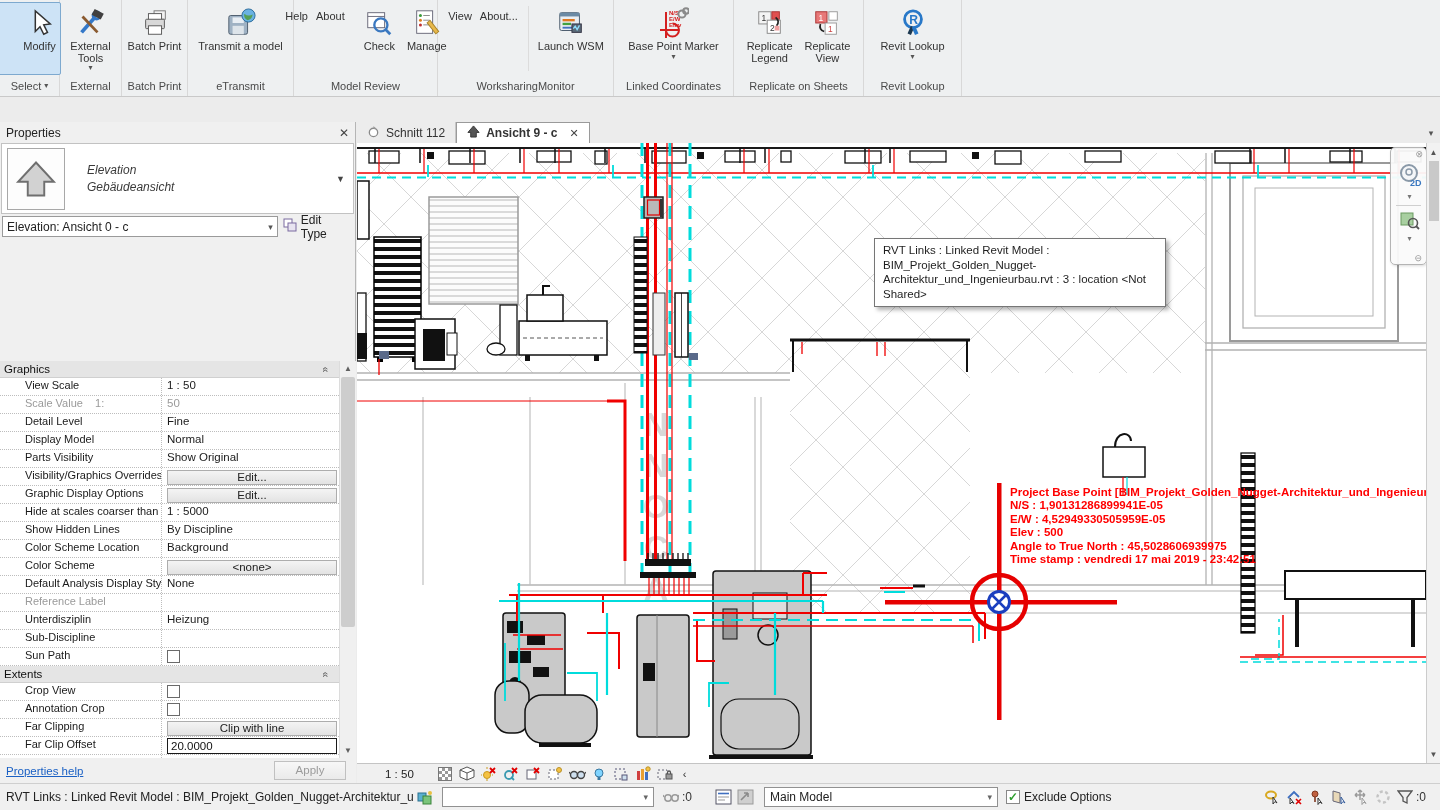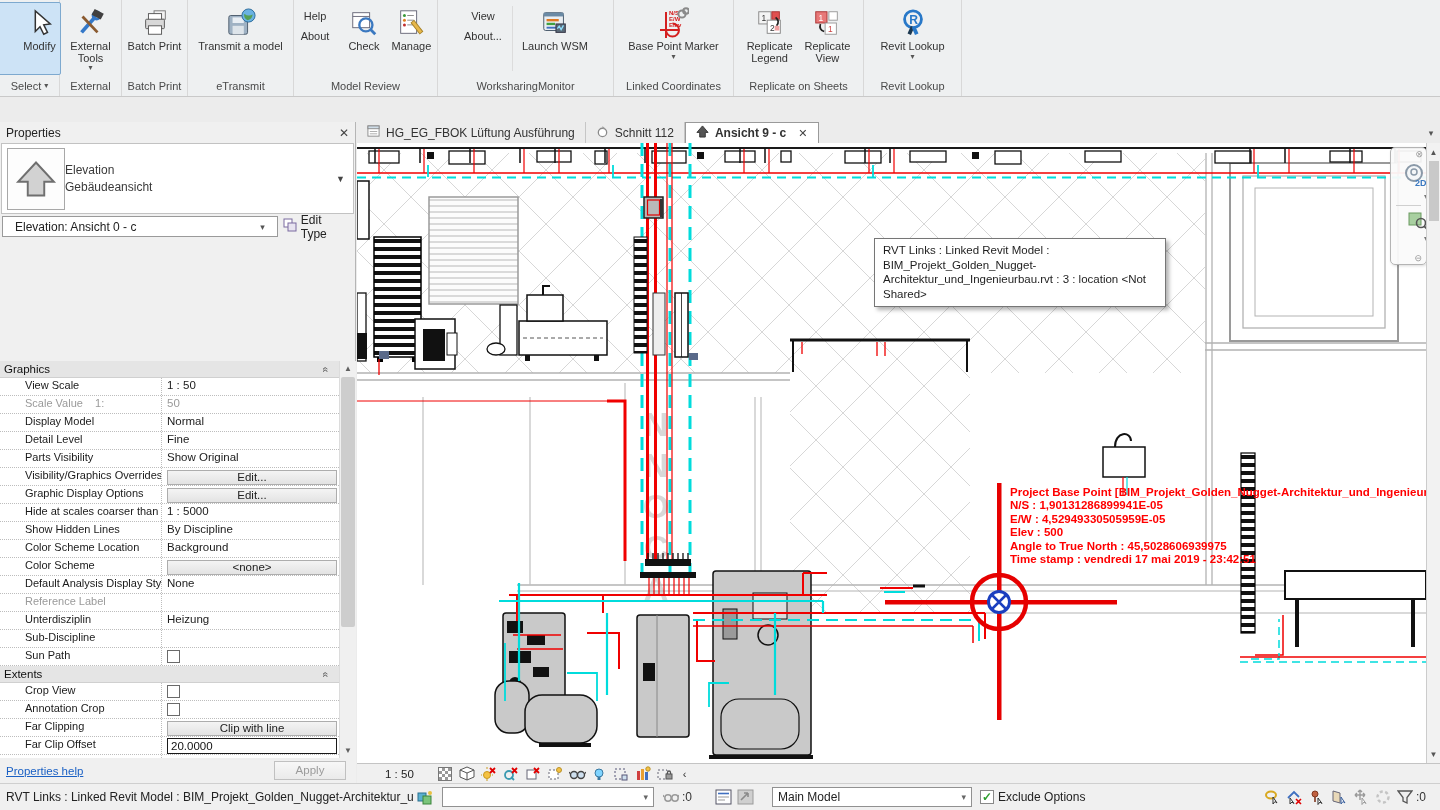--- a/index.html
+++ b/index.html
@@ -11,41 +11,41 @@
   .ribbon { position:absolute; left:0; top:0; width:1440px; height:97px; background:#eef0f1; border-bottom:1px solid #c9c9c9; display:flex; }
   .rpanel { height:96px; border-right:1px solid #d8d8d8; display:flex; flex-direction:column; }
   .rbtns { flex:1; display:flex; align-items:stretch; justify-content:center; padding:2px 3px 0; gap:2px; }
   .rgroup { height:21px; font-size:11px; color:#4a4a4a; display:flex; align-items:center; justify-content:center; gap:3px; white-space:nowrap; }
   .rbig { display:flex; flex-direction:column; align-items:center; justify-content:flex-start; padding:3px 4px 1px; border:1px solid transparent; border-radius:2px; text-align:center; }
   .rbig.selected { background:#cde3f6; border-color:#7da9cf;padding-left:24px; }
   .rbig .ricon { height:34px; display:flex; align-items:center; justify-content:center; }
   .rbig .rlabel { font-size:11px; color:#333; line-height:13px; white-space:nowrap; }
   .rbig .rlabel2 { font-size:11px; color:#333; line-height:12px; white-space:pre-line; }
   .rcaret { font-size:8px; color:#555; line-height:7px; }
-  .rsmallcol { display:flex; flex-direction:column; justify-content:flex-start; gap:8px; padding:8px 6px 0; }
+  .rsmallcol { display:flex; flex-direction:row; justify-content:flex-start; gap:8px; padding:8px 6px 0; }
   .rsmall { font-size:11px; color:#333; white-space:nowrap; text-align:center; }
   .rsep { width:1px; background:#dcdcdc; margin:4px 2px; }
 
   
   .tabbar { position:absolute; left:357px; top:122px; width:1083px; height:21px; background:#ececec; display:flex; align-items:stretch; }
   .vtab { display:flex; align-items:center; gap:6px; padding:0 10px; font-size:12px; color:#333; border-right:1px solid #c6c6c6; white-space:nowrap; }
   .vtab.active { background:#fff; border:1px solid #9a9a9a; border-bottom:none; font-weight:bold; }
   .vtab .closex { font-size:11px; color:#444; margin-left:6px; font-weight:normal; }
   .tab-right-caret { margin-left:auto; width:18px; display:flex; align-items:center; justify-content:center; color:#555; font-size:9px; }
 
   
   .props { position:absolute; left:0; top:122px; width:356px; height:661px; background:#f0f0f0; border-right:1px solid #b5b5b5; }
   .props-header { height:21px; display:flex; align-items:center; padding:0 6px; font-size:12px; color:#222; }
   .props-header .hx { margin-left:auto; color:#444; font-size:12px; }
   .type-selector { position:relative; margin:0 1px; height:71px; background:#fff; border:1px solid #c2c2c2; display:flex; align-items:center; }
   .ts-iconbox { width:58px; height:62px; margin:4px 0 4px 5px; background:#fdfdfd; border:1px solid #a8a8a8; display:flex; align-items:center; justify-content:center; }
-  .ts-text { margin-left:0; font-size:12px; color:#3a3a3a; line-height:17px; }
+  .ts-text { margin-left:22px; font-size:12px; color:#3a3a3a; line-height:17px;font-style:italic; }
   .ts-caret { position:absolute; right:8px; top:30px; font-size:9px; color:#444; }
   .inst-row { display:flex; align-items:center; height:23px; margin-top:1px; }
-  .inst-combo { width:278px; height:21px; margin-left:2px; background:#fff; border:1px solid #9a9a9a; display:flex; align-items:center; padding:0 12px; font-size:12px; color:#222; }
+  .inst-combo { width:278px; height:21px; margin-left:2px; background:#fff; border:1px solid #9a9a9a; display:flex; align-items:center; padding:0 4px; font-size:12px; color:#222; }
   .inst-combo .ccaret { margin-left:auto; font-size:9px; color:#555; }
   .edit-type { display:flex; align-items:center; gap:4px; padding:0 5px; height:21px; font-size:12px; color:#222; }
 
   .pgrid { position:absolute; left:0; top:239px; width:356px; bottom:25px; background:#fff; }
   .pscroll { position:absolute; right:0; top:0; bottom:0; width:17px; background:#f0f0f0; border-left:1px solid #dcdcdc; }
   .pscroll .sa { position:absolute; left:0; width:16px; height:15px; color:#606060; font-size:8px; display:flex; align-items:center; justify-content:center; }
   .pscroll .thumb { position:absolute; left:1px; width:14px; background:#cdcdcd; border-radius:2px; }
   .psec { height:17px; background:#e5e5e5; border-bottom:1px solid #d0d0d0; display:flex; align-items:center; padding:0 4px; font-size:11.5px; color:#111; }
   .psec .chev { margin-left:auto; margin-right:6px; color:#555; font-size:10px; transform:rotate(90deg); }
   .prow { height:18px; display:flex; border-bottom:1px dotted #bdbdbd; }
@@ -63,21 +63,21 @@
 
   
   .canvas { position:absolute; left:357px; top:143px; width:1069px; height:620px; background:#fff; overflow:hidden; }
   .canvas svg.draw { position:absolute; left:0; top:0; z-index:2; }
   .watermark { position:absolute; left:282px; top:262px; z-index:1; writing-mode:vertical-lr; text-orientation:upright; font-size:34px; line-height:34px; font-weight:bold; color:#d8d8d8; letter-spacing:3px; }
   .tooltip { position:absolute; left:517px; top:95px; width:292px; z-index:4; background:#fff; border:1px solid #767676; box-shadow:3px 3px 4px rgba(0,0,0,0.3); padding:4px 8px 5px; font-size:11.5px; color:#1e1e1e; line-height:14.5px; }
   .basepoint-text { position:absolute; left:653px; top:343px; width:420px; z-index:3; color:#ff0000; font-size:11.5px; font-weight:bold; line-height:13.4px; white-space:nowrap; }
   .navbar { position:absolute; left:1033px; top:4px; width:37px; height:118px; z-index:5; background:rgba(250,250,250,0.95); border:1px solid #b4b4b4; border-radius:5px; box-shadow:1px 1px 3px rgba(0,0,0,0.15); }
   .navbar .nclose { position:absolute; right:3px; top:1px; color:#999; font-size:9px; }
   .navbar .nmin { position:absolute; right:4px; bottom:1px; color:#999; font-size:9px; }
-  .navbar .nitem { position:absolute; left:0; width:37px; display:flex; justify-content:flex-end; }
+  .navbar .nitem { position:absolute; left:0; width:37px; display:flex; justify-content:center; }
   .navbar .ncaret { color:#777; font-size:8px; }
   .navbar .ndiv { position:absolute; left:5px; right:5px; top:57px; border-top:1px solid #cfcfcf; }
 
   .vscroll { position:absolute; left:1426px; top:143px; width:14px; height:620px; background:#f2f2f2; border-left:1px solid #ccc; }
   .vscroll .sa { position:absolute; left:0; width:13px; height:14px; color:#555; font-size:8px; display:flex; align-items:center; justify-content:center; }
   .vscroll .thumb { position:absolute; left:2px; top:18px; width:10px; height:60px; background:#c9c9c9; }
 
   
   .viewbar { position:absolute; left:357px; top:763px; width:1083px; height:20px; background:#f0f0f0; border-top:1px solid #c4c4c4; display:flex; align-items:center; gap:5px; padding-left:28px; }
   .vb-scale { font-size:11.5px; color:#222; margin-right:18px; }
@@ -324,29 +324,20 @@
           <span>Revit Lookup</span>
         </div>
     </div>
 
     <div style="flex:1"></div>
   </div>
 
   <div class="tabbar">
     <div class="vtab">
       <span><svg width="13" height="13" viewBox="0 0 14 14">
-            <rect x="1" y="1" width="12" height="11" fill="#fff" stroke="#8a8a8a"></rect>
-            <rect x="1" y="1" width="12" height="3" fill="#cfdde8" stroke="#8a8a8a"></rect>
-            <line x1="3" y1="7" x2="11" y2="7" stroke="#aaa"></line>
-            <line x1="3" y1="9.5" x2="11" y2="9.5" stroke="#aaa"></line>
-          </svg></span>
-      <span>HG_EG_FBOK Lüftung Ausführung</span>
-    </div>
-    <div class="vtab">
-      <span><svg width="13" height="13" viewBox="0 0 14 14">
             <circle cx="7" cy="8" r="4.5" fill="#fff" stroke="#8a8a8a" stroke-width="1.4"></circle>
             <path d="M7 1 L10 4 L7 4 Z" fill="#9a9a9a"></path>
           </svg></span>
       <span>Schnitt 112</span>
     </div>
     <div class="vtab active">
       <span><svg width="13" height="13" viewBox="0 0 14 14">
             <path d="M7 1 L13 8 L10 8 L10 13 L4 13 L4 8 L1 8 Z" fill="#555" stroke="#333"></path>
           </svg></span>
       <span>Ansicht 9 - c</span>
@@ -394,26 +385,26 @@
           </div>
         <div class="prow">
             <div class="pl">View Scale</div>
             <div class="pv">1 : 50</div>
           </div>
         <div class="prow">
             <div class="pl gray">Scale Value    1:</div>
             <div class="pv gray">50</div>
           </div>
         <div class="prow">
+            <div class="pl">Detail Level</div>
+            <div class="pv">Fine</div>
+          </div>
+        <div class="prow">
             <div class="pl">Display Model</div>
             <div class="pv">Normal</div>
-          </div>
-        <div class="prow">
-            <div class="pl">Detail Level</div>
-            <div class="pv">Fine</div>
           </div>
         <div class="prow">
             <div class="pl">Parts Visibility</div>
             <div class="pv">Show Original</div>
           </div>
         <div class="prow">
             <div class="pl">Visibility/Graphics Overrides</div>
             <div class="pv"><button class="pbtn">Edit...</button></div>
           </div>
         <div class="prow">
@@ -867,21 +858,21 @@
           <line x1="3" y1="8" x2="14" y2="8" stroke="#999"></line>
           <line x1="3" y1="11" x2="10" y2="11" stroke="#999"></line>
         </svg>
     </span>
     <span class="sb-ico">
       <svg width="17" height="16" viewBox="0 0 17 16">
           <rect x="1" y="1" width="15" height="14" fill="#cfcfcf" stroke="#9a9a9a"></rect>
           <path d="M4 11 L11 4 M11 4 h-4 M11 4 v4" stroke="#8a8a8a" stroke-width="1.6" fill="none"></path>
         </svg>
     </span>
-    <div class="sb-combo" style="width:200px; margin-left:16px">
+    <div class="sb-combo" style="width:234px; margin-left:8px">
       <span>Main Model</span>
       <span class="ccaret">▾</span>
     </div>
     <span class="sb-check">✓</span>
     <span>Exclude Options</span>
 
     <span style="flex:1"></span>
 
     <span class="sb-ico">
       <svg width="17" height="16" viewBox="0 0 17 16">

